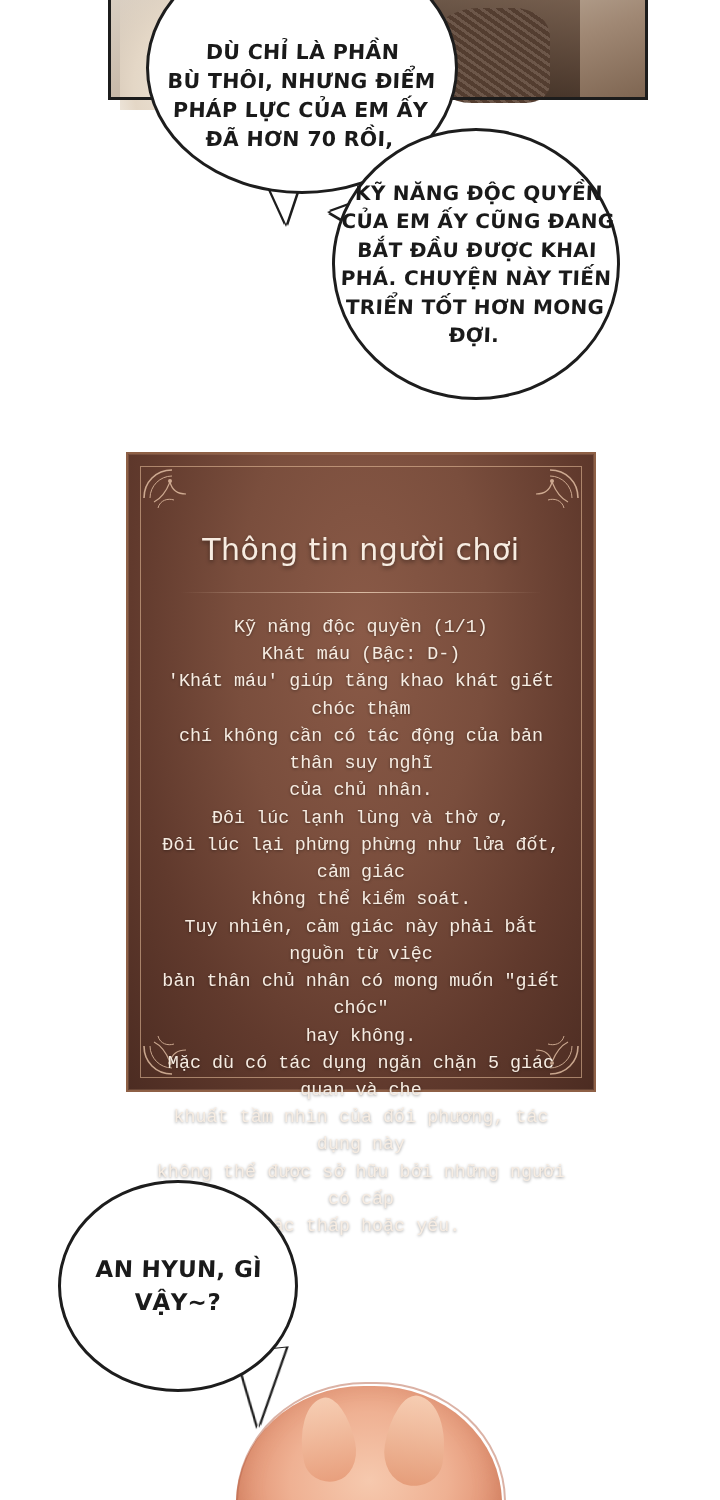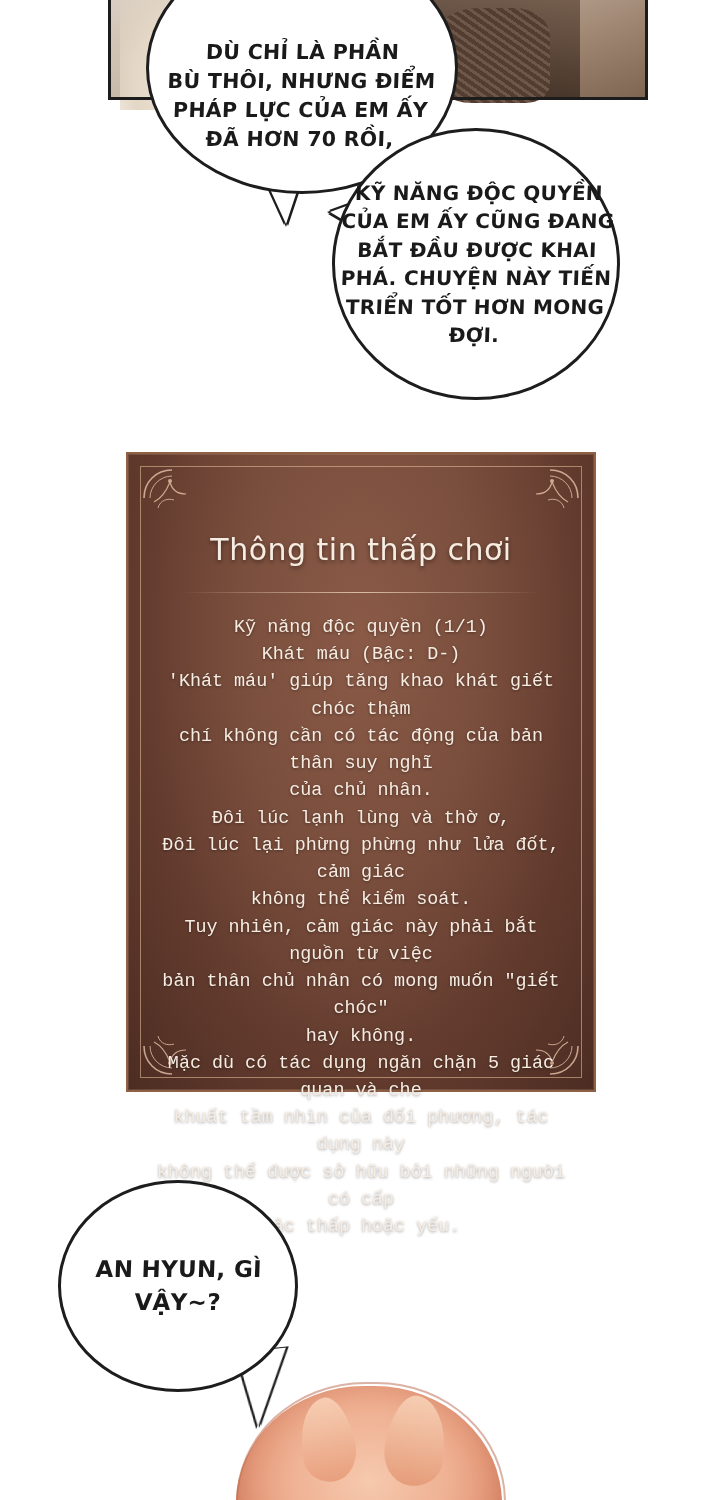--- a/index.html
+++ b/index.html
@@ -295,21 +295,21 @@
   <div class="corner-orn" id="orn-br">
     <svg viewBox="0 0 54 54" xmlns="http://www.w3.org/2000/svg">
       <path d="M2 30 C2 14 14 2 30 2" fill="none" stroke="#f0cdb0" stroke-width="1.6"></path>
       <path d="M8 30 C8 18 18 8 30 8" fill="none" stroke="#f0cdb0" stroke-width="1"></path>
       <path d="M12 34 C20 30 24 24 28 14 C30 22 36 26 44 26" fill="none" stroke="#f0cdb0" stroke-width="1.2"></path>
       <circle cx="28" cy="13" r="2" fill="#f0cdb0"></circle>
       <path d="M16 40 C18 32 26 30 32 32" fill="none" stroke="#f0cdb0" stroke-width="1"></path>
     </svg>
   </div>
 
-  <div id="status-title">Thông tin thấp chơi</div>
+  <div id="status-title">Thông tin người chơi</div>
   <div id="status-divider"></div>
   <div id="status-body">Kỹ năng độc quyền (1/1)
 Khát máu (Bậc: D-)
 'Khát máu' giúp tăng khao khát giết chóc thậm
 chí không cần có tác động của bản thân suy nghĩ
 của chủ nhân.
 Đôi lúc lạnh lùng và thờ ơ,
 Đôi lúc lại phừng phừng như lửa đốt, cảm giác
 không thể kiểm soát.
 Tuy nhiên, cảm giác này phải bắt nguồn từ việc

